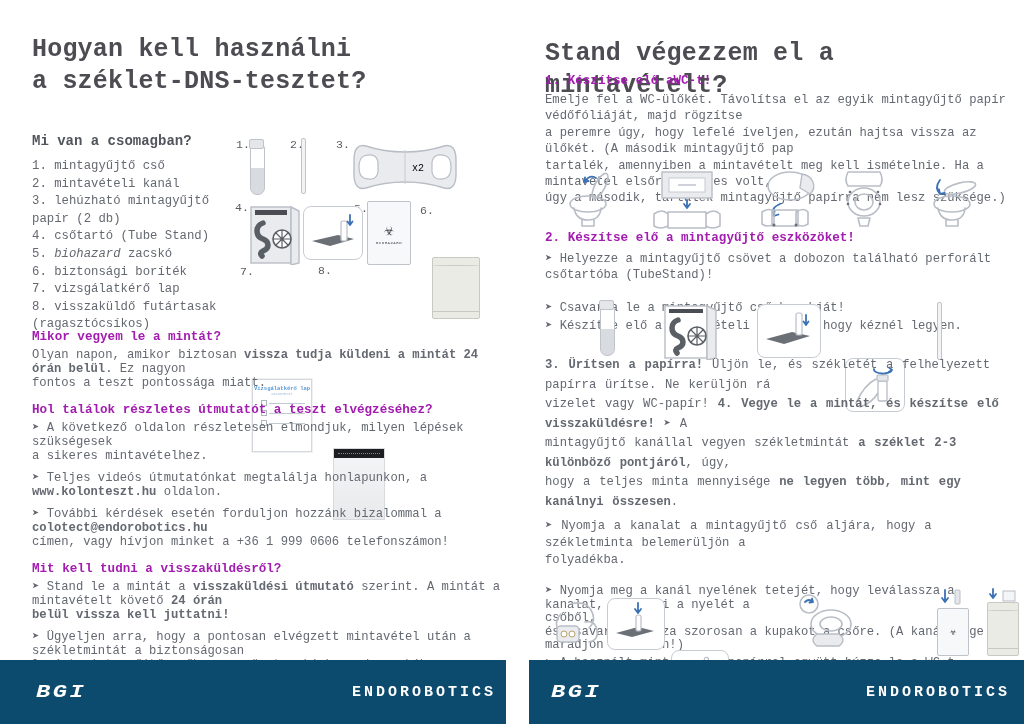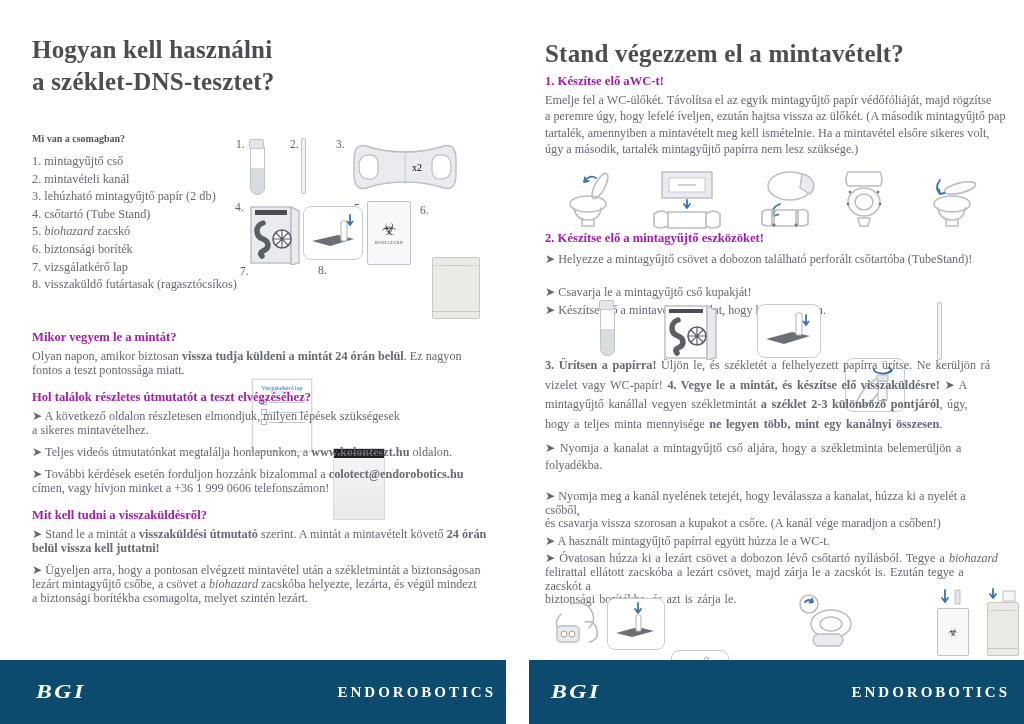--- a/index.html
+++ b/index.html
@@ -1,25 +1,25 @@
 <!DOCTYPE html>
 <html lang="hu"><head>
 <meta charset="utf-8">
 <style>
   html,body{margin:0;padding:0;background:#ffffff;}
   #canvas{position:relative;width:1024px;height:724px;background:#ffffff;overflow:hidden;
-          font-family:Liberation Serif, serif;color:#646870;}
+          font-family:Liberation Mono, monospace;color:#646870;}
   .abs{position:absolute;}
   .pre{white-space:pre-wrap;}
   .b{font-weight:bold;}
   .i{font-style:italic;}
   h1{font-size:25px;line-height:1.28;font-weight:bold;color:#4c4c52;margin:0;white-space:pre-line;letter-spacing:.2px;}
   .sechead{font-size:12.6px;font-weight:bold;color:#a21caf;margin:13px 0 4px 0;}
   .para{font-size:12.2px;line-height:14px;margin:0 0 8px 0;}
-  .pkg-head{font-size:10px;font-weight:bold;color:#51555b;}
+  .pkg-head{font-size:14px;font-weight:bold;color:#51555b;}
   .pkg-item{font-size:12.3px;line-height:17.6px;}
   .fig-num{font-size:11.5px;color:#5a5e64;position:absolute;}
   .figure{position:absolute;}
   
   .footbar{position:absolute;top:660px;height:64px;background:#0c4a6e;display:flex;align-items:center;justify-content:space-between;}
   .bgi{color:#fff;font-weight:800;font-size:19px;letter-spacing:2px;font-style:italic;transform:scaleX(1.25);transform-origin:left center;}
   .endo{color:#fff;font-weight:700;font-size:15px;letter-spacing:3px;}
   
   .tube{width:13px;height:48px;border:1.5px solid #bfc4ca;border-radius:3px 3px 7px 7px;background:linear-gradient(#ffffff 45%,#d8dbdf 45%);position:relative;}
   .tube:before{content:"";position:absolute;left:-2px;top:-7px;width:13px;height:8px;background:#e4e6e9;border:1.5px solid #bfc4ca;border-radius:2px;}

